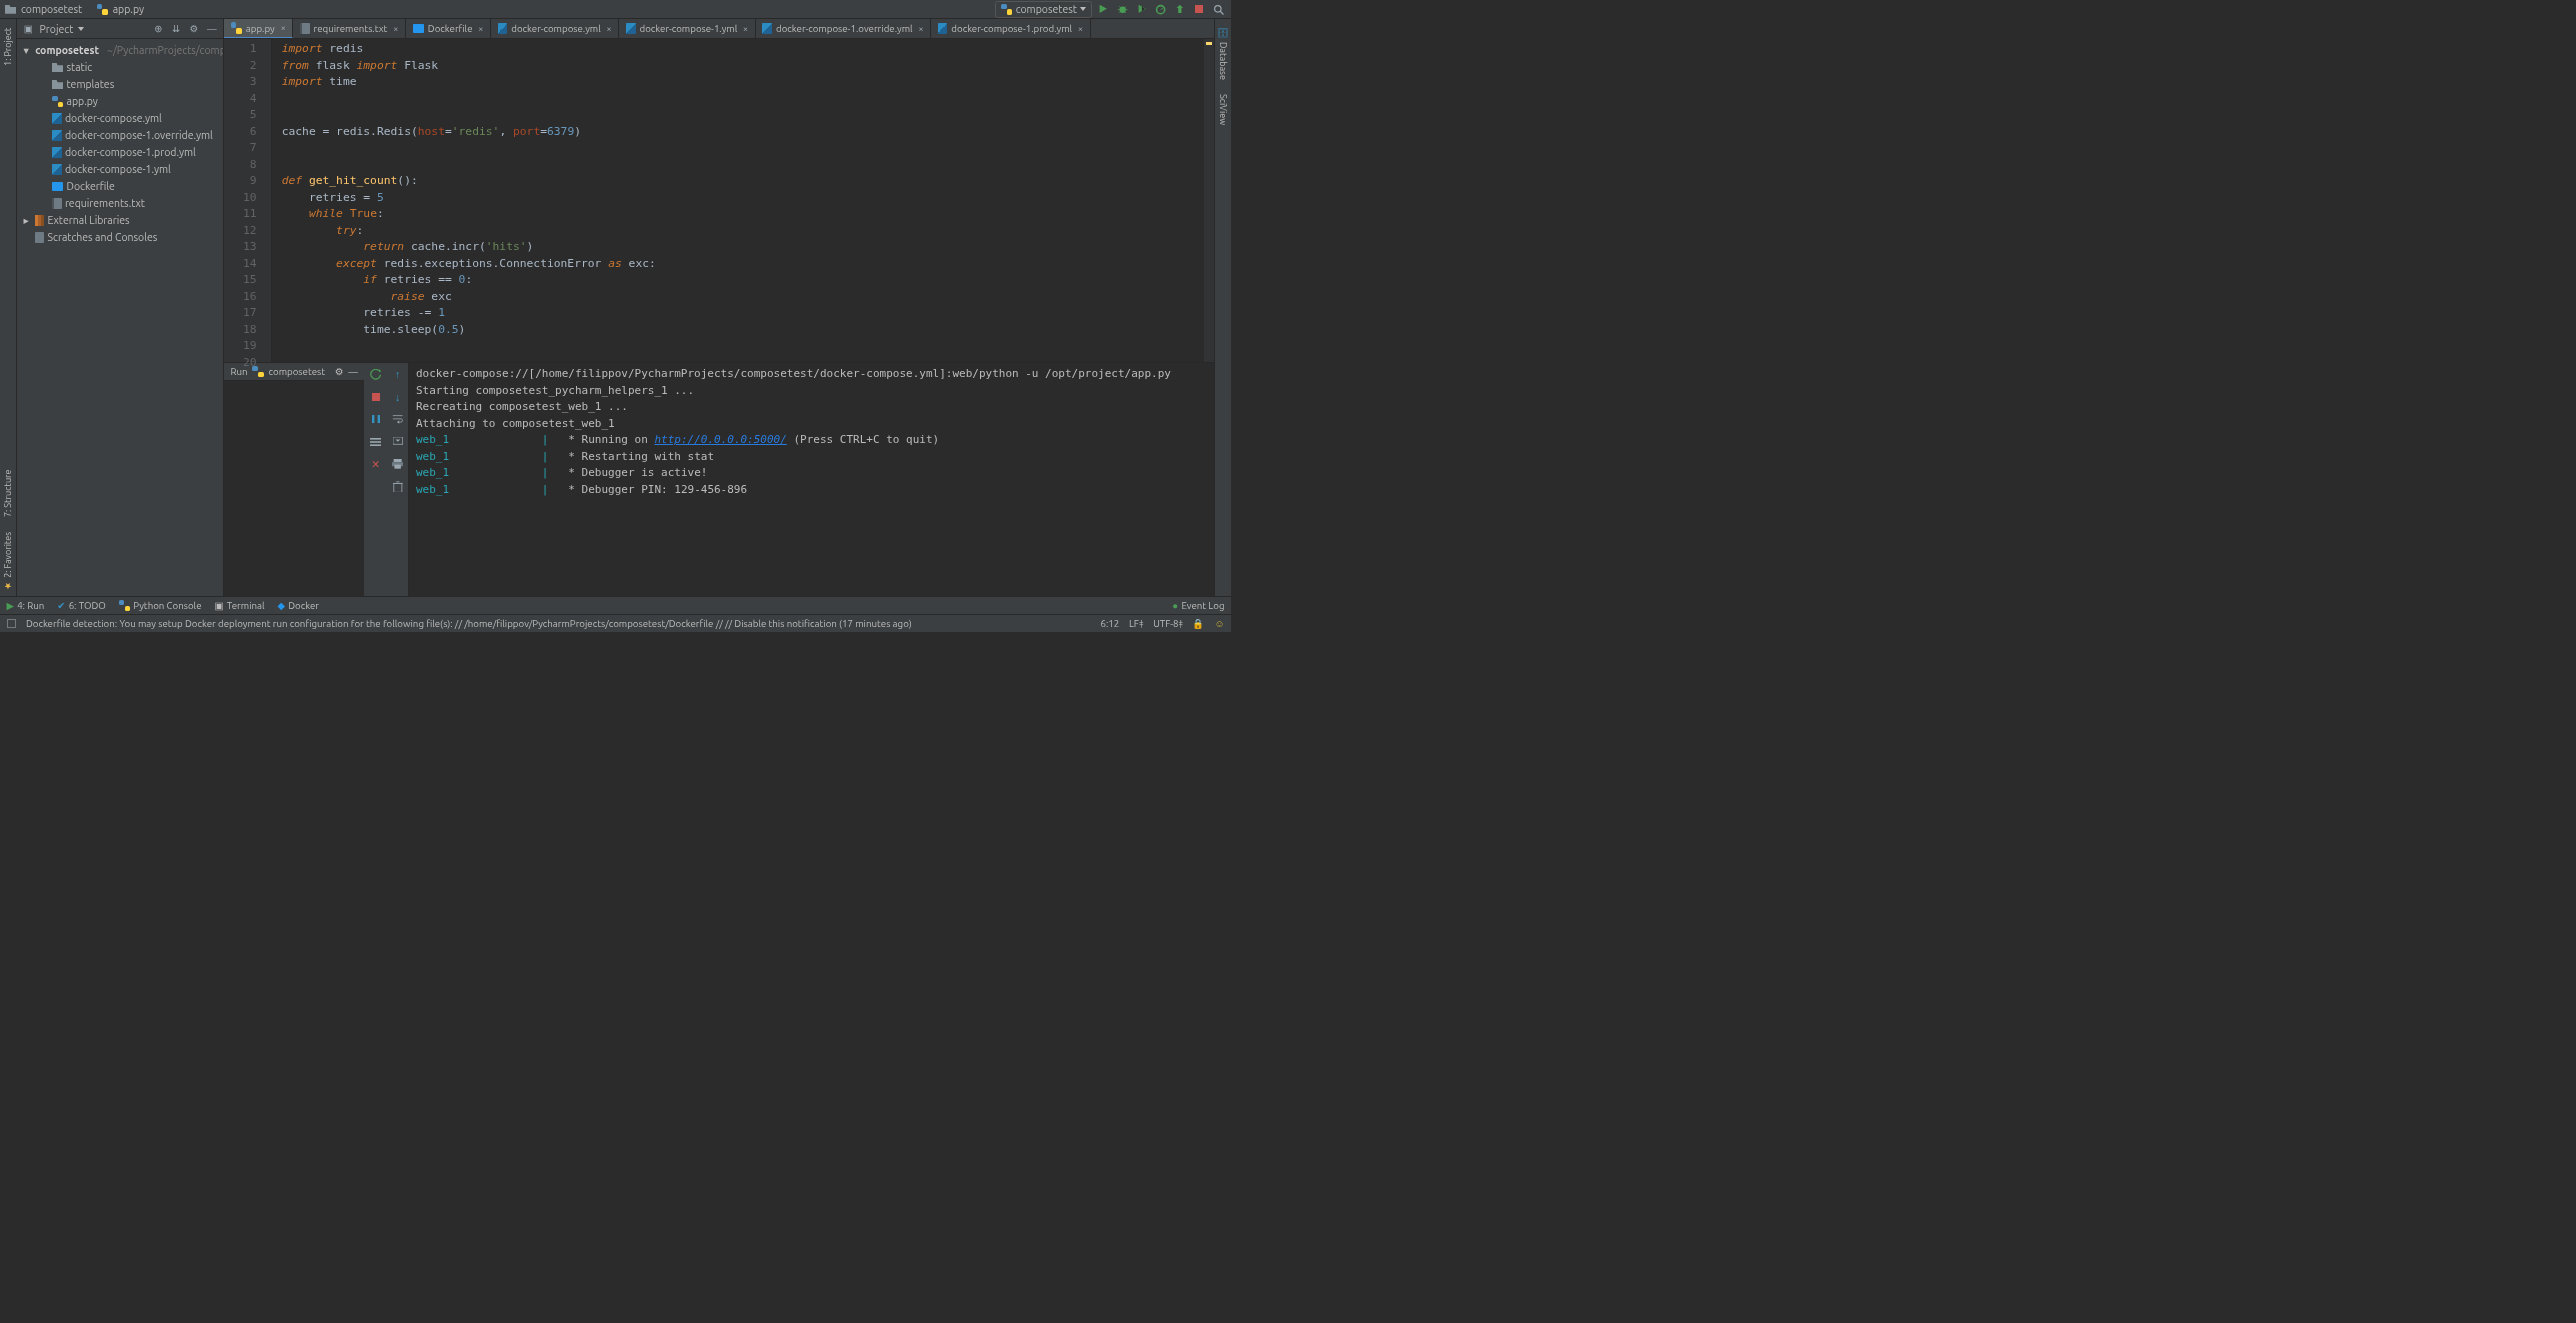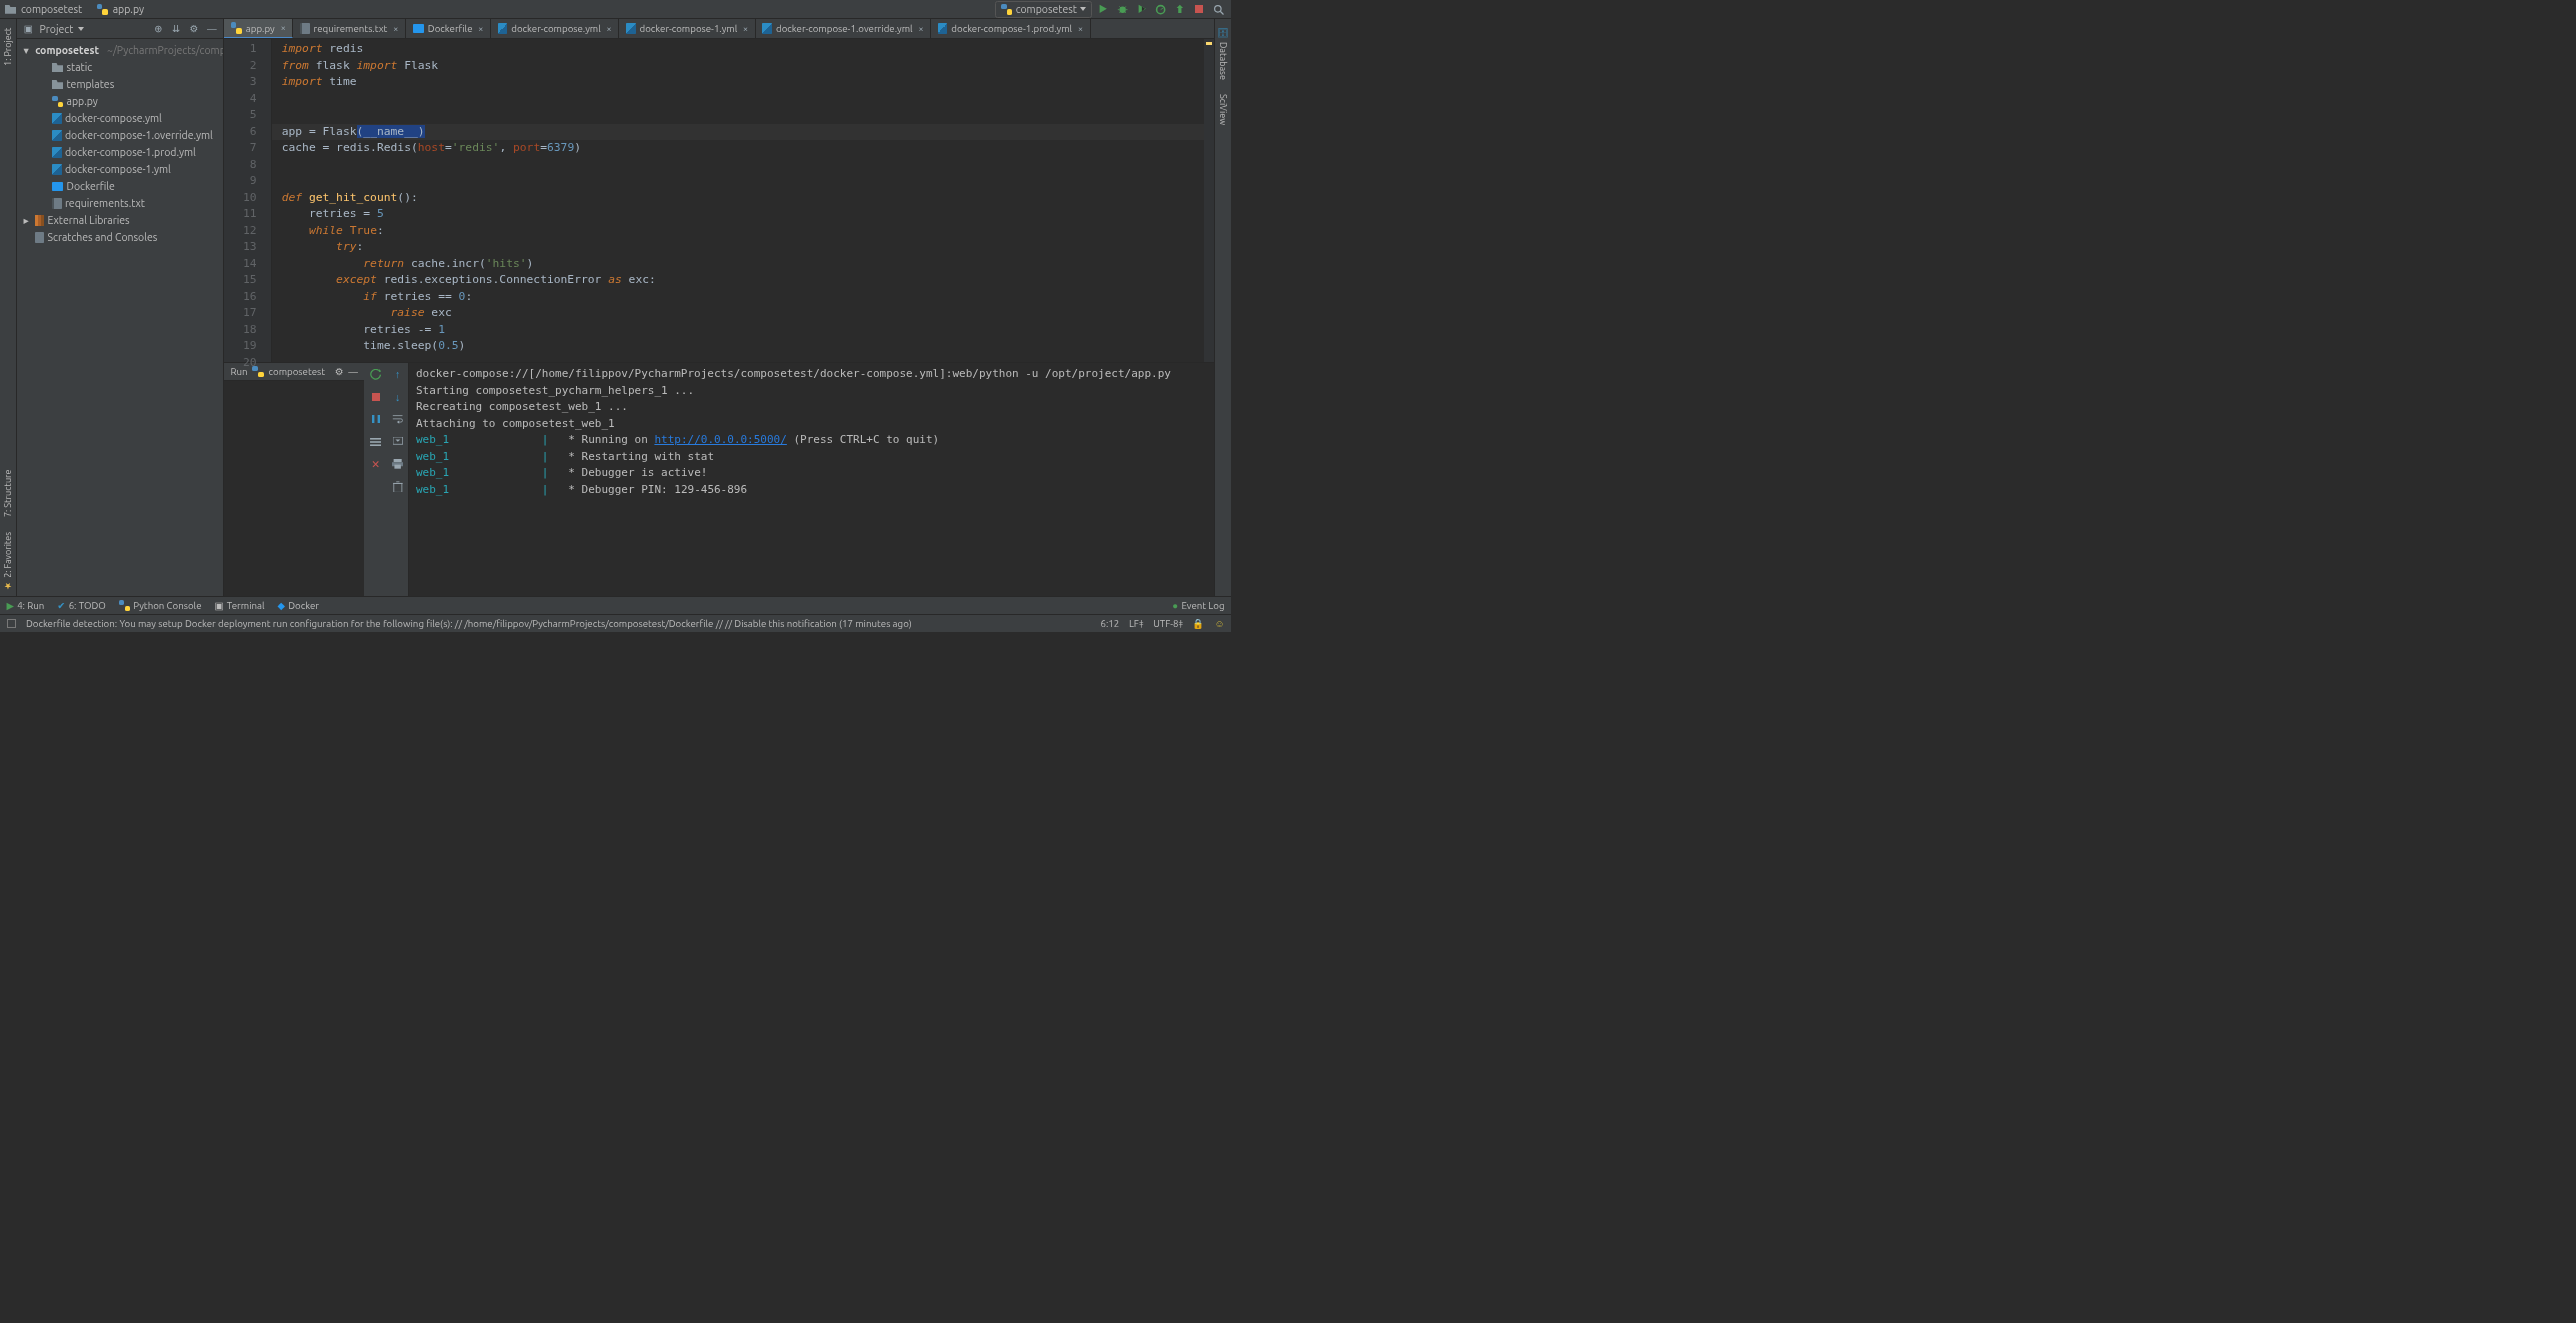--- a/index.html
+++ b/index.html
@@ -130,21 +130,21 @@
   display:flex;
   flex-direction:row;
 }
 .run-header { height:18px; background:#3c3f41; display:flex; align-items:center; padding:0 6.5px; gap:4.8px; font-size:9.7px; border-bottom:0.8px solid #282828;}
 .run-header .spacer{flex:1;}
 .run-body { flex:1; display:flex; min-height:0;}
 .run-left-icons { width:22.6px; background:#3c3f41; display:flex; flex-direction:column; align-items:center; padding-top:3.2px; gap:6.5px;}
 .run-left-icons2 { width:22.6px; background:#3c3f41; display:flex; flex-direction:column; align-items:center; padding-top:3.2px; gap:6.5px; border-right:0.8px solid #282828;}
 .run-output { flex:1; padding:3.2px 6.5px; font-family:"DejaVu Sans Mono",monospace; font-size:11px; line-height:16.5px; white-space:pre; color:#bbbbbb; overflow:hidden;}
 .run-output .cy { color:#29a5b3;}
-.run-output .ln { color:#287bde; text-decoration:underline; }
+.run-output .ln { color:#287bde; text-decoration:underline; font-style:italic;}
 
 
 .toolwin-bar { height:18px; background:#3c3f41; border-top:0.8px solid #282828; display:flex; align-items:center; gap:13px; padding:0 6.5px; font-size:9.7px;}
 .toolwin-bar .item { display:flex; align-items:center; gap:3.2px; cursor:pointer;}
 .toolwin-bar .spacer{flex:1;}
 .status-bar { height:18px; background:#3c3f41; border-top:0.8px solid #282828; display:flex; align-items:center; padding:0 6.5px; font-size:9.7px; gap:9.7px;}
 .status-bar .spacer{flex:1;}
 .sq { width:9.7px;height:9.7px;border:0.8px solid #787878;display:inline-block;}
 
 </style>
@@ -354,22 +354,21 @@
             <div>17</div>
             <div>18</div>
             <div>19</div>
             <div>20</div>
           </div>
         <div class="code" id="code"><span class="kw">import</span> redis
 <span class="kw">from</span> flask <span class="kw">import</span> Flask
 <span class="kw">import</span> time
 
 
-<span class="cur-line">app <span class="op">=</span> Flask<span class="sel">(</span><span class="sel">__name__</span><span class="sel">)</span>
-</span>cache <span class="op">=</span> redis.Redis(<span class="arg">host</span><span class="op">=</span><span class="str">'redis'</span><span class="op">, </span><span class="arg">port</span><span class="op">=</span><span class="num">6379</span>)
+cache <span class="op">=</span> redis.Redis(<span class="arg">host</span><span class="op">=</span><span class="str">'redis'</span><span class="op">, </span><span class="arg">port</span><span class="op">=</span><span class="num">6379</span>)
 
 
 <span class="kw">def</span> <span class="fn">get_hit_count</span>():
     retries <span class="op">=</span> <span class="num">5</span>
     <span class="kw">while</span> <span class="kw2">True</span>:
         <span class="kw">try</span>:
             <span class="kw">return</span> cache.incr(<span class="str">'hits'</span>)
         <span class="kw">except</span> redis.exceptions.ConnectionError <span class="kw">as</span> exc:
             <span class="kw">if</span> retries <span class="op">==</span> <span class="num">0</span>:
                 <span class="kw">raise</span> exc

